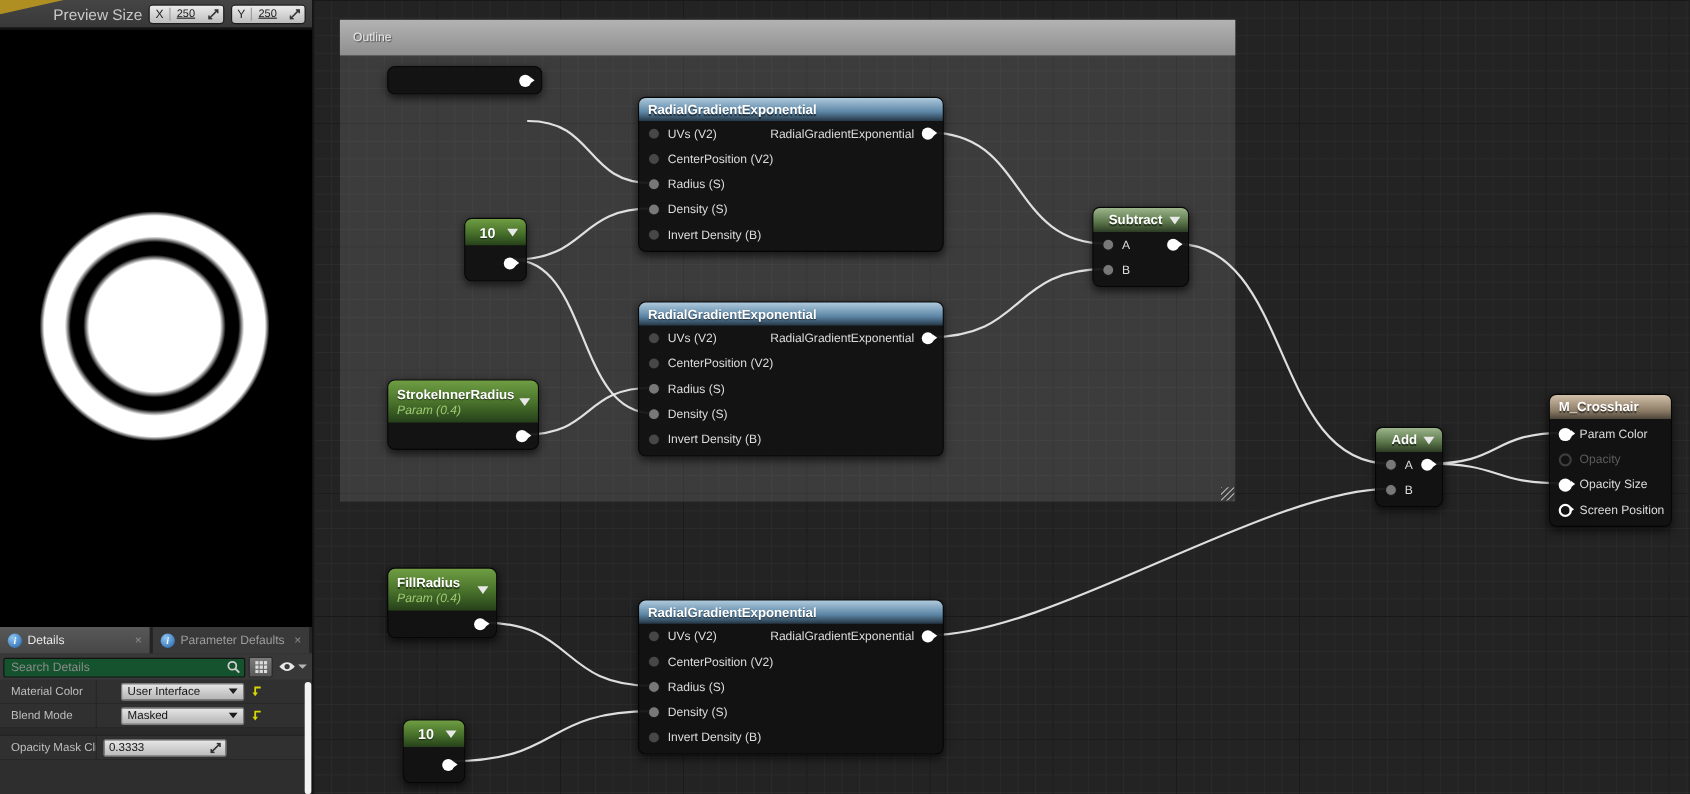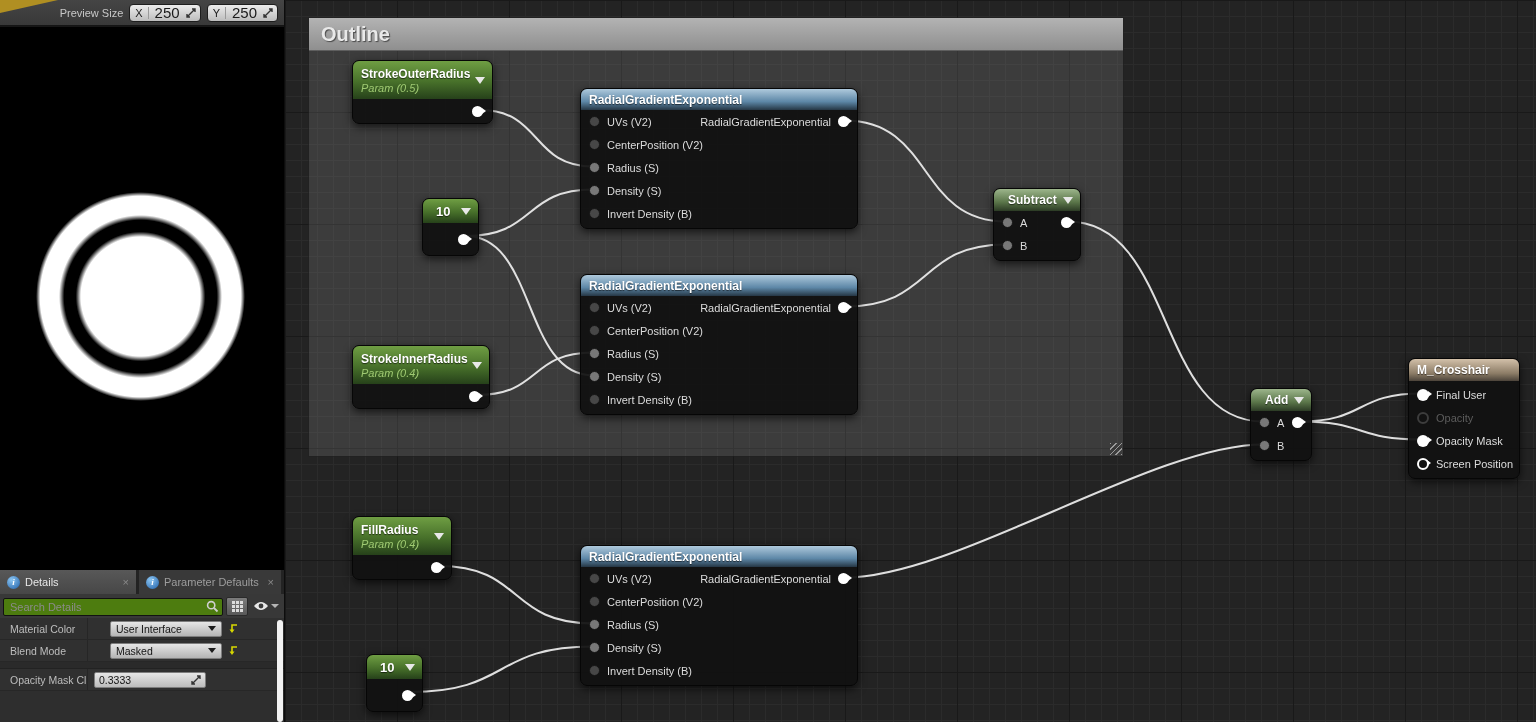--- a/index.html
+++ b/index.html
@@ -6,46 +6,46 @@
   html,body { width:1536px; height:722px; overflow:hidden; background:#1a1a1a;
               font-family:"Liberation Sans", sans-serif; }
 
   
   #left-panel { position:absolute; left:0; top:0; width:284px; height:722px; background:#161616; }
   #top-toolbar { position:absolute; left:0; top:0; width:284px; height:26px;
                  background:linear-gradient(#454545,#383838); border-bottom:1px solid #141414;
                  display:flex; align-items:center; justify-content:flex-end; gap:6px; padding-right:6px; }
   #corner-wedge { position:absolute; left:0; top:0; width:58px; height:13px; background:#b08f22;
                   clip-path:polygon(0 0,100% 0,0 100%); }
-  .tb-label { color:#c8c8c8; font-size:11px; }
+  .tb-label { color:#c8c8c8; font-size:14px; }
   .spinbox { display:inline-flex; align-items:center; height:18px; border-radius:4px;
              background:linear-gradient(#ececec,#bdbdbd); border:1px solid #1e1e1e; overflow:hidden; }
   .spinbox .ax { font-size:11px; color:#1a1a1a; padding:0 5px; border-right:1px solid #9a9a9a; }
-  .spinbox .val { font-size:15px; color:#1a1a1a; padding:0 6px; min-width:34px; }
+  .spinbox .val { font-size:10px; color:#1a1a1a; padding:0 6px; min-width:34px;text-decoration:underline; }
   .spinbox svg { margin:0 4px 0 0; }
 
   #preview-viewport { position:absolute; left:0; top:27px; width:284px; height:543px; background:#000; }
   #preview-ring { position:absolute; left:36px; top:165px; width:209px; height:209px; border-radius:50%;
     background:radial-gradient(closest-side,#ffffff 0 57%,#000 62% 73%,#ffffff 78% 96%,rgba(0,0,0,0) 100%); }
 
   
   #details-panel { position:absolute; left:0; top:570px; width:284px; height:152px; background:#2e2e2e; }
   #tab-bar { display:flex; height:24px; background:#232323; gap:3px; }
   .tab { display:flex; align-items:center; gap:5px; padding:0 7px; font-size:11px; height:24px; }
   .tab.active { background:linear-gradient(#585858,#474747); color:#e6e6e6; width:136px; }
   .tab.inactive { background:#393939; color:#9d9d9d; width:142px; }
   .tab .tab-label { white-space:nowrap; overflow:hidden; max-width:104px; }
   .info-badge { display:inline-block; width:13px; height:13px; border-radius:50%; flex:0 0 13px;
                 background:radial-gradient(circle at 35% 30%,#8cc6f2,#1f5fa8); color:#fff;
                 font:italic bold 9px/13px "Liberation Serif",serif; text-align:center; }
   .tab-close { margin-left:auto; color:#8a8a8a; font-size:11px; line-height:1; }
 
   #search-row { display:flex; align-items:center; height:24px; padding:2px 3px; gap:3px; background:#383838; }
   #search-wrap { position:relative; flex:1; }
-  #search-input { width:100%; height:18px; background:#4d7c0f; border:1px solid #121212; border-radius:2px;
+  #search-input { width:100%; height:18px; background:#14532d; border:1px solid #121212; border-radius:2px;
                   color:#cfcfcf; font-size:11px; padding:0 20px 0 6px; outline:none; }
   #search-input::placeholder { color:#8b8b8b; }
   #search-wrap svg { position:absolute; right:4px; top:3px; }
   .mini-btn { width:22px; height:19px; border-radius:2px; background:linear-gradient(#7c7c7c,#585858);
               border:1px solid #2a2a2a; display:flex; align-items:center; justify-content:center; }
   #eye-wrap { display:flex; align-items:center; gap:2px; padding:0 2px; }
   .caret-down-sm { width:0; height:0; border-left:4px solid transparent; border-right:4px solid transparent;
                    border-top:4px solid #b5b5b5; }
 
   #category-row { height:20px; margin-top:2px; background:linear-gradient(#434343,#383838);
@@ -78,21 +78,21 @@
              linear-gradient(#191919 1px,transparent 1px),
              linear-gradient(90deg,#191919 1px,transparent 1px),
              linear-gradient(#2b2b2b 1px,transparent 1px),
              linear-gradient(90deg,#2b2b2b 1px,transparent 1px);
            background-size:112px 112px,112px 112px,16px 16px,16px 16px; }
 
   #comment-box { position:absolute; left:23px; top:17px; width:816px; height:440px;
                  background:rgba(150,150,150,0.22); border:1px solid rgba(0,0,0,0.45); z-index:1; }
   #comment-header { height:33px; background:linear-gradient(#b3b3b3,#8f8f8f); border-bottom:1px solid #5e5e5e;
                     display:flex; align-items:center; padding-left:12px; }
-  #comment-header span { font-size:20px; font-weight:bold; color:#e9e9e9; text-shadow:1px 1px 1px #4a4a4a; }
+  #comment-header span { font-size:11px; font-weight:normal; color:#e9e9e9; text-shadow:1px 1px 1px #4a4a4a; }
   #comment-resize { position:absolute; right:1px; bottom:1px; width:12px; height:12px;
                     background:repeating-linear-gradient(135deg,#9a9a9a 0 1px,transparent 1px 4px); }
 
   #wires { position:absolute; left:0; top:0; width:1252px; height:722px; z-index:2; }
   .wire { fill:none; stroke:#ededed; stroke-width:2; opacity:0.93; stroke-linecap:round; }
 
   .node { position:absolute; z-index:3; border-radius:7px; background:rgba(17,17,17,0.94);
           border:1px solid #060606; box-shadow:0 3px 8px rgba(0,0,0,0.65); }
   .hd { border-radius:6px 6px 0 0; position:relative; display:flex; flex-direction:column; justify-content:center; }
   .hd .t { font-size:12px; font-weight:bold; color:#fff; text-shadow:0 1px 1px rgba(0,0,0,0.6); padding-left:8px; white-space:nowrap; }
@@ -266,25 +266,20 @@
       <path d="M560,306.5 C648.55,306.5 632.45,244.5 721,244.5" class="wire"></path>
       <path d="M783,221.5 C890.25,221.5 870.75,421.5 978,421.5" class="wire"></path>
       <path d="M560,577.5 C670,577.5 868,444.5 978,444.5" class="wire"></path>
       <path d="M154,566 C238.7,566 223.3,623.5 308,623.5" class="wire"></path>
       <path d="M125,692 C225.65,692 207.35,646.5 308,646.5" class="wire"></path>
       <path d="M1014,421.5 C1081.65,421.5 1069.35,393.5 1137,393.5" class="wire"></path>
       <path d="M1014,421.5 C1081.65,421.5 1069.35,439.5 1137,439.5" class="wire"></path>
     </svg>
   <div id="nodes">
       <div class="node param" style="left: 67px; top: 60px; width: 141px;">
-        <div class="hd">
-          <div class="t">StrokeOuterRadius</div>
-          <div class="s">Param (0.5)</div>
-          <div class="caret"></div>
-        </div>
         <div class="pbody" style="height: 24px;">
           <div class="pin p-out" style="position: absolute; right: 9px; top: 50%; margin-top: -5.5px;"></div>
         </div>
       </div>
       <div class="node func" style="left: 295px; top: 88px; width: 278px;">
         <div class="hd">
           <div class="t">RadialGradientExponential</div>
         </div>
         <div class="row-zone" style="padding-bottom: 3px;">
           <div class="row" style="padding-bottom: 0px;">
@@ -441,29 +436,29 @@
           </div>
         </div>
       </div>
       <div class="node result" style="left: 1123px; top: 358px; width: 112px;">
         <div class="hd">
           <div class="t">M_Crosshair</div>
         </div>
         <div class="row-zone" style="padding-bottom: 3px;">
           <div class="row" style="padding-bottom: 0px;">
             <div class="pin p-fill"></div>
-            <div class="il">Final User</div>
+            <div class="il">Param Color</div>
           </div>
           <div class="row" style="padding-bottom: 0px;">
             <div class="pin p-dis"></div>
             <div class="il dim">Opacity</div>
           </div>
           <div class="row" style="padding-bottom: 0px;">
             <div class="pin p-fill"></div>
-            <div class="il">Opacity Mask</div>
+            <div class="il">Opacity Size</div>
           </div>
           <div class="row" style="padding-bottom: 0px;">
             <div class="pin p-hollow"></div>
             <div class="il">Screen Position</div>
           </div>
         </div>
       </div>
     </div>
 </div>
 

